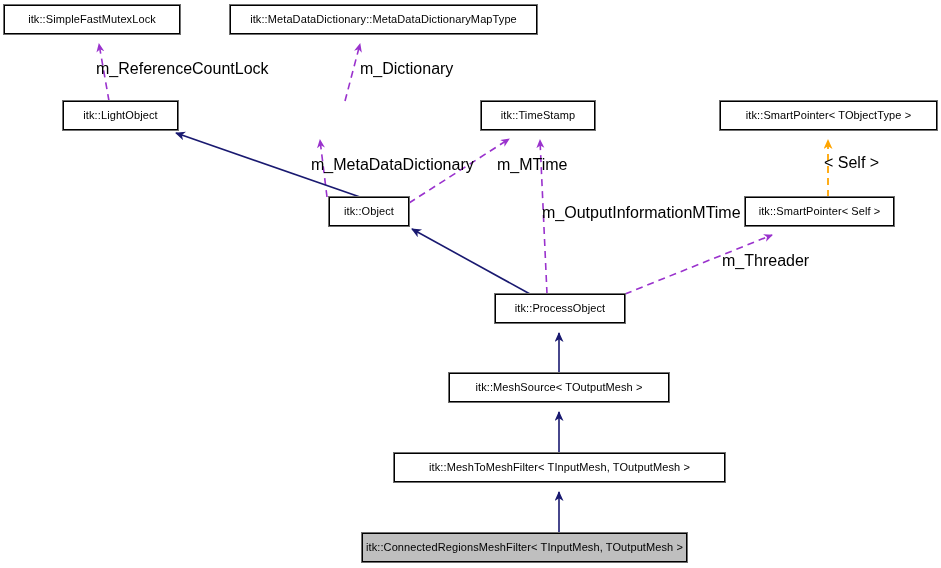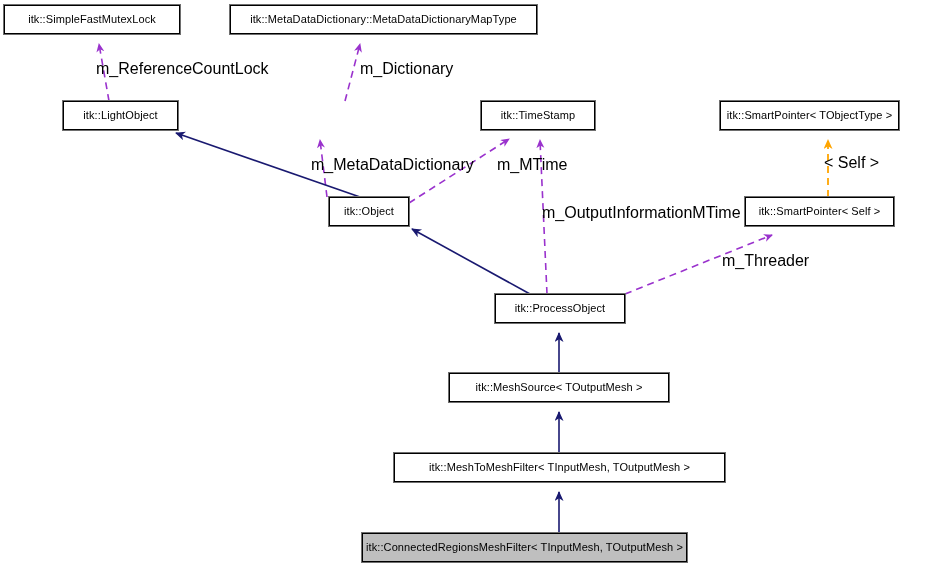--- a/index.html
+++ b/index.html
@@ -118,21 +118,21 @@
 
   <div class="node" style="left:63px; top:101px; width:115px; height:29px;">
     <span>itk::LightObject</span>
   </div>
 
 
   <div class="node" style="left:481px; top:101px; width:114px; height:29px;">
     <span>itk::TimeStamp</span>
   </div>
 
-  <div class="node" style="left:720px; top:101px; width:179px; height:29px;">
+  <div class="node" style="left:720px; top:101px; width:217px; height:29px;">
     <span>itk::SmartPointer&lt; TObjectType &gt;</span>
   </div>
 
   <div class="node" style="left:329px; top:197px; width:80px; height:29px;">
     <span>itk::Object</span>
   </div>
 
   <div class="node" style="left:745px; top:197px; width:149px; height:29px;">
     <span>itk::SmartPointer&lt; Self &gt;</span>
   </div>

